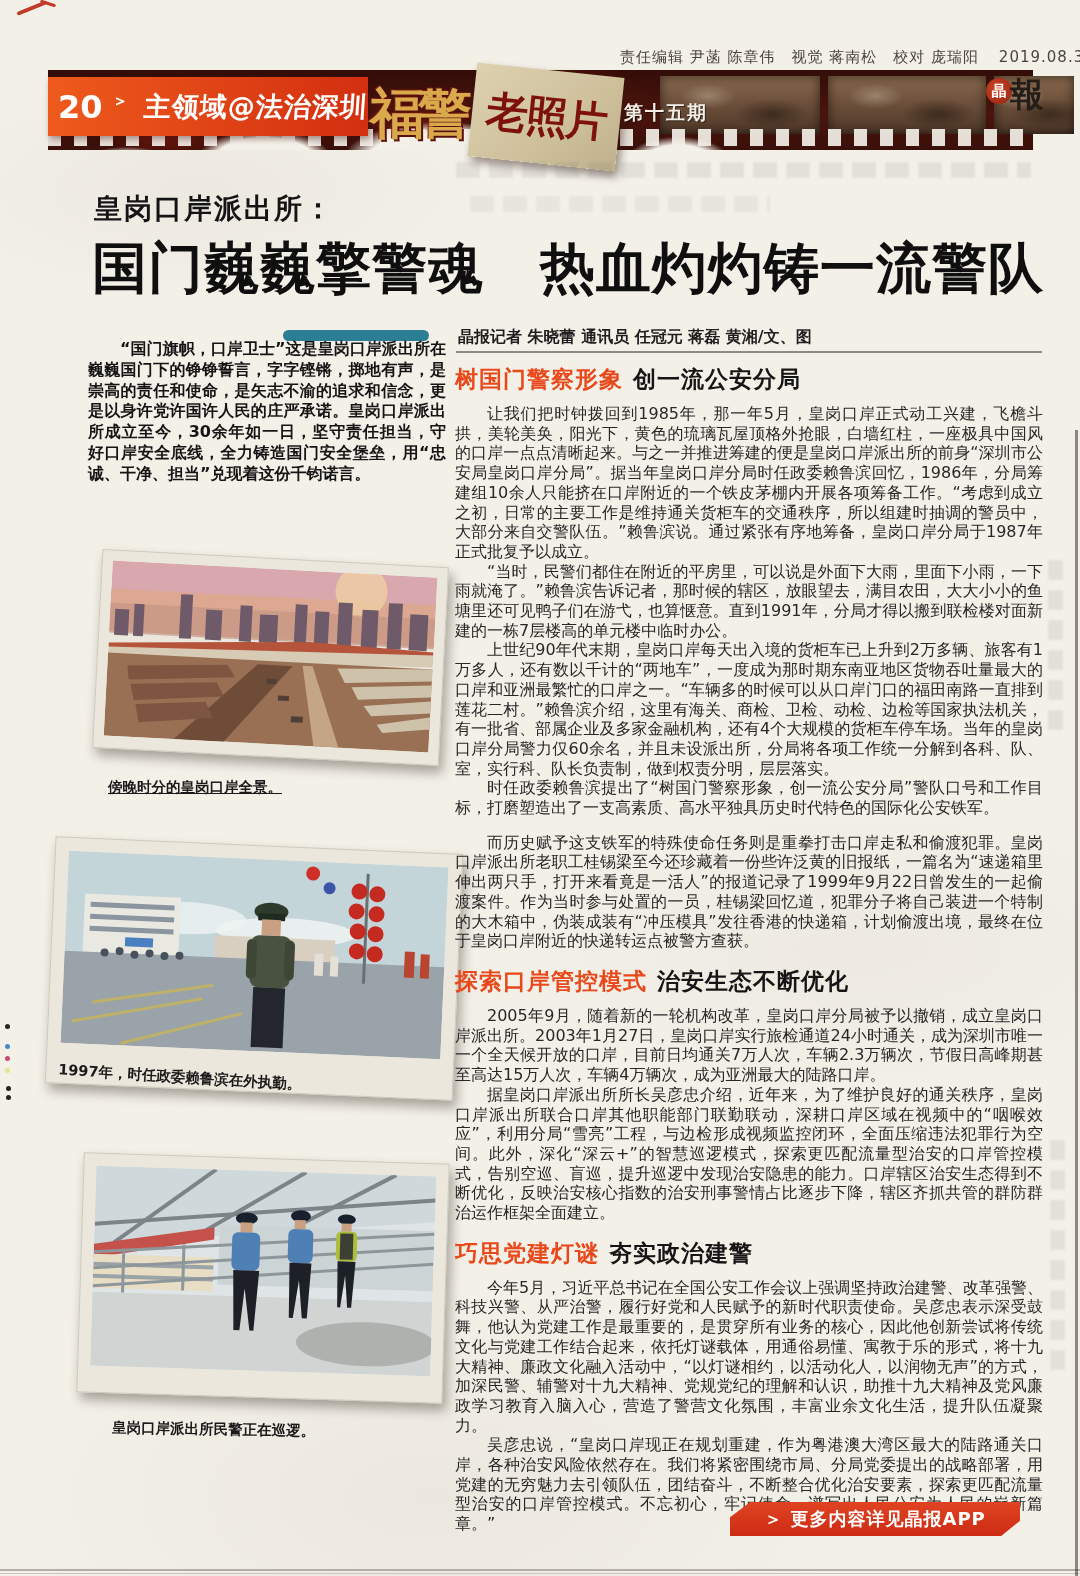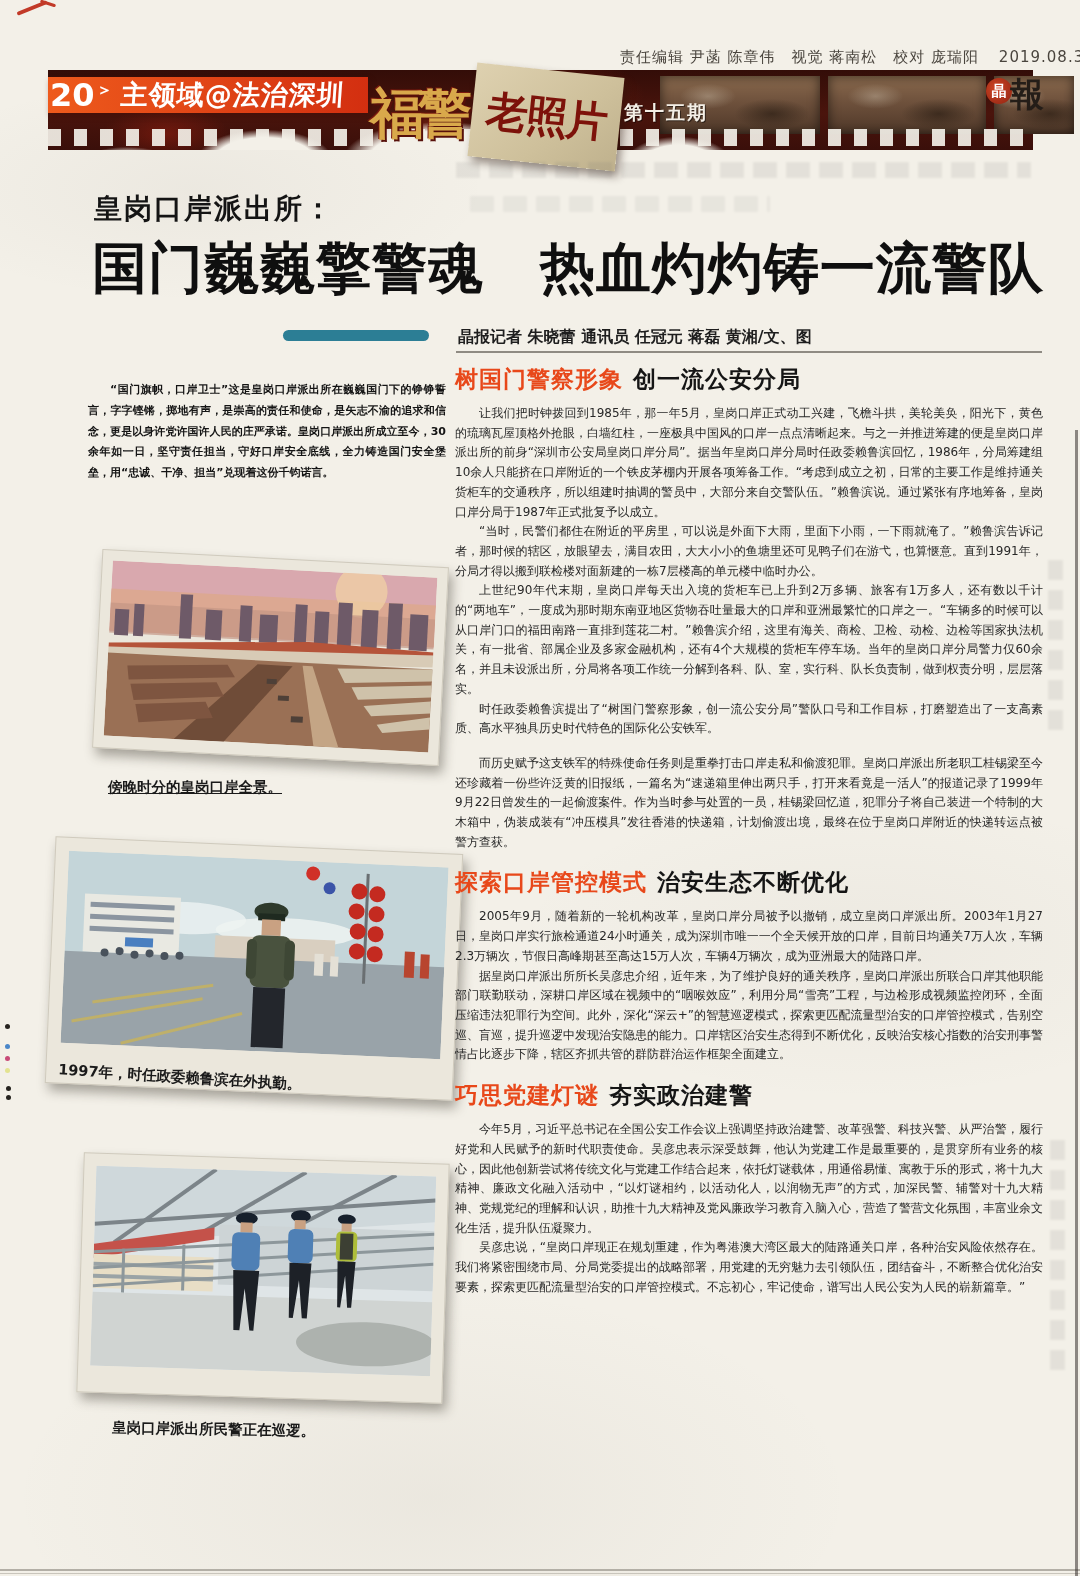--- a/index.html
+++ b/index.html
@@ -37,24 +37,25 @@
     position:absolute;left:0;bottom:4px;width:100%;height:17px;
     background:repeating-linear-gradient(90deg,#f3f0e8 0 13px,transparent 13px 26px);
     opacity:.92;
   }
   .film-erosion{position:absolute;inset:0;pointer-events:none;background:
       radial-gradient(ellipse 130px 46px at 40% 108%, #f3f0e8 55%, transparent 75%),
       radial-gradient(ellipse 90px 40px at 22% 112%, #f3f0e8 55%, transparent 75%),
       radial-gradient(ellipse 70px 34px at 64% 115%, #f3f0e8 50%, transparent 75%),
       radial-gradient(ellipse 60px 22px at 8% 118%, #f3f0e8 50%, transparent 80%);}
   .page-tag-box{
-    position:absolute;left:48px;top:77px;width:320px;height:36px;
+    position:absolute;left:48px;top:77px;width:320px;height:59px;
     background:linear-gradient(90deg,#ee5a1c,#d32f10);
-    color:#fff;display:flex;align-items:center;padding-left:2px;box-sizing:border-box;
+    color:#fff;display:flex;align-items:center;padding-left:10px;box-sizing:border-box;
     box-shadow:2px 3px 6px rgba(60,10,5,.4);
+    justify-content:space-between;
   }
   .page-tag-box .num{font-size:32px;font-weight:bold;letter-spacing:0;}
   .page-tag-box .arrow{font-size:16px;font-weight:bold;margin:0 8px 10px 2px;}
   .page-tag-box .label{font-size:27px;font-weight:bold;letter-spacing:1px;transform:skewX(-4deg);white-space:nowrap;}
   .fujing{
     position:absolute;left:370px;top:78px;font-size:54px;font-weight:900;letter-spacing:-6px;
     color:#d9a94b;text-shadow:2px 2px 0 #57100a,-1px -1px 0 #7a1a0e;white-space:nowrap;
   }
   .old-photo-card{
     position:absolute;left:472px;top:70px;width:148px;height:94px;
@@ -72,39 +73,39 @@
   }
   .brand-logo .bao{position:absolute;left:24px;top:0;font-size:34px;font-weight:900;color:#241d18;font-family:"DejaVu Serif","Liberation Serif",serif;}
   
   .kicker{position:absolute;left:94px;top:190px;font-size:28px;font-weight:bold;color:#141414;letter-spacing:2px;}
   .headline{position:absolute;left:92px;top:232px;width:950px;font-size:55px;font-weight:700;color:#0f0f0f;letter-spacing:1px;white-space:nowrap;}
   .teal-bar{position:absolute;left:283px;top:330px;width:146px;height:11px;border-radius:6px;background:#2c7e95;}
   .byline{position:absolute;left:458px;top:327px;font-size:16px;font-weight:bold;color:#1e1e1e;white-space:nowrap;}
   .byline-rule{position:absolute;left:456px;top:351px;width:586px;height:2px;background:#8f8b83;}
   
   .lead{
-    position:absolute;left:88px;top:380px;width:358px;
-    font-size:11px;line-height:20.8px;font-weight:bold;color:#141414;
+    position:absolute;left:88px;top:339px;width:358px;
+    font-size:16px;line-height:20.8px;font-weight:bold;color:#141414;
     text-align:justify;text-indent:2em;margin:0;
   }
   .photo-frame{position:absolute;background:#ebe7dc;box-shadow:4px 7px 12px rgba(50,45,35,.4);border:1px solid #cfcabd;box-sizing:border-box;}
   .photo-frame svg{display:block;}
   .photo1{left:97px;top:558px;padding:10px 10px 12px;transform:rotate(3deg);}
   .photo2{left:50px;top:845px;padding:13px 13px 40px;transform:rotate(2.5deg);}
   .photo3{left:80px;top:1158px;padding:12px 12px 26px;transform:rotate(1.8deg);}
   .caption{position:absolute;font-size:14.5px;font-weight:bold;color:#1a1a1a;line-height:19px;}
   .cap1{left:108px;top:778px;text-decoration:underline;}
   .cap2{left:58px;top:1068px;width:250px;transform:rotate(3.5deg);}
   .cap3{left:112px;top:1420px;transform:rotate(1deg);}
   
   .right-col{position:absolute;left:455px;top:364px;width:588px;}
   .right-col section{margin-bottom:15px;}
   .right-col h3{margin:0 0 9px;font-size:23px;font-weight:900;color:#151515;letter-spacing:1px;}
   .right-col h3 .em{color:#e8481a;margin-right:10px;}
-  .right-col p{margin:0;font-size:12px;line-height:19.7px;text-align:justify;text-indent:2em;color:#272727;}
+  .right-col p{margin:0;font-size:16px;line-height:19.7px;text-align:justify;text-indent:2em;color:#272727;}
   
   .app-banner{
     position:absolute;left:730px;top:1502px;width:290px;height:34px;
     background:linear-gradient(180deg,#e04322,#cc2c14);
     clip-path:polygon(7% 0,100% 0,100% 55%,93.5% 100%,0 100%,0 45%);
     display:flex;align-items:center;justify-content:center;
     color:#fff;font-size:18px;font-weight:900;letter-spacing:1px;
   }
   .bottom-rule{position:absolute;left:0;top:1569px;width:1080px;height:2px;background:#b3afa6;}
   .bottom-rule2{position:absolute;left:0;top:1573px;width:1080px;height:1px;background:#c9c5bc;}
@@ -334,20 +335,21 @@
     </section>
     <section>
       <h3>
         <span class="em">巧思党建灯谜</span><span>夯实政治建警</span>
       </h3>
       <p>今年5月，习近平总书记在全国公安工作会议上强调坚持政治建警、改革强警、科技兴警、从严治警，履行好党和人民赋予的新时代职责使命。吴彦忠表示深受鼓舞，他认为党建工作是最重要的，是贯穿所有业务的核心，因此他创新尝试将传统文化与党建工作结合起来，依托灯谜载体，用通俗易懂、寓教于乐的形式，将十九大精神、廉政文化融入活动中，“以灯谜相约，以活动化人，以润物无声”的方式，加深民警、辅警对十九大精神、党规党纪的理解和认识，助推十九大精神及党风廉政学习教育入脑入心，营造了警营文化氛围，丰富业余文化生活，提升队伍凝聚力。</p>
       <p>吴彦忠说，“皇岗口岸现正在规划重建，作为粤港澳大湾区最大的陆路通关口岸，各种治安风险依然存在。我们将紧密围绕市局、分局党委提出的战略部署，用党建的无穷魅力去引领队伍，团结奋斗，不断整合优化治安要素，探索更匹配流量型治安的口岸管控模式。不忘初心，牢记使命，谱写出人民公安为人民的崭新篇章。”</p>
     </section>
   </div>
 
+  <div class="app-banner">＞ 更多内容详见晶报APP</div>
 
   <div class="bottom-rule"></div>
   <div class="bottom-rule2"></div>
   <div class="right-edge"></div>
 
   <div class="ghost row" style="left:456px;top:162px;width:575px;"></div>
   <div class="ghost row" style="left:470px;top:196px;width:300px;opacity:.08;"></div>
   <div class="ghost col" style="left:1048px;top:560px;height:170px;"></div>
   <div class="ghost col" style="left:1050px;top:1140px;height:230px;"></div>
 

